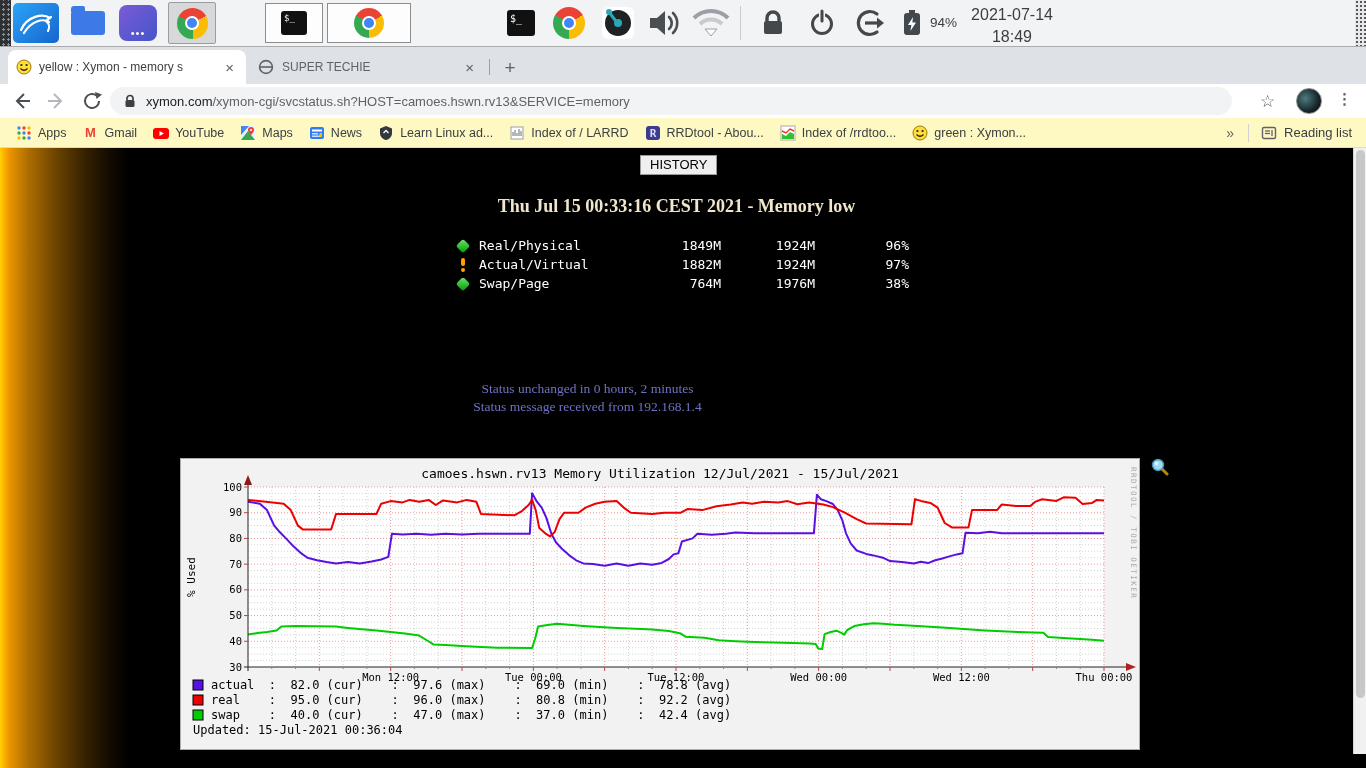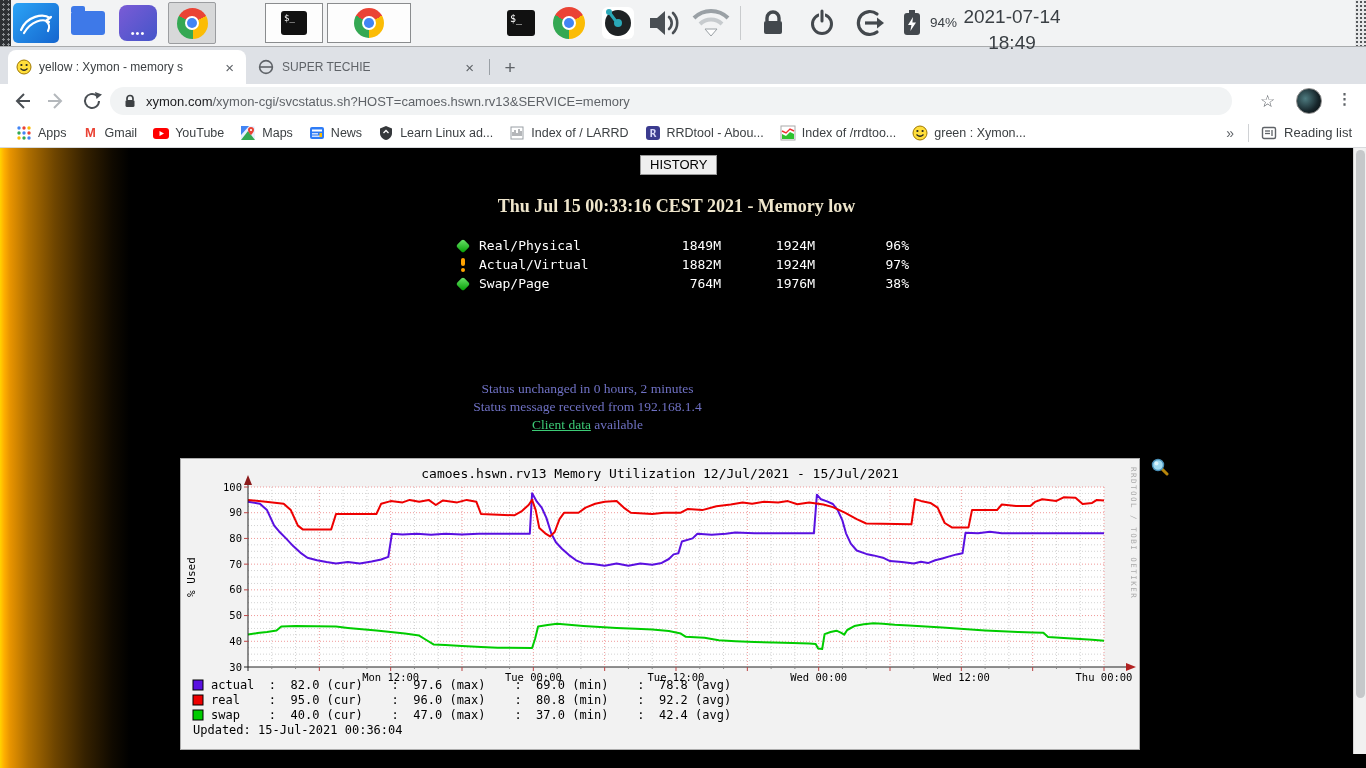--- a/index.html
+++ b/index.html
@@ -16,21 +16,21 @@
   .winapp { width:38px; height:36px; border-radius:8px; background:linear-gradient(135deg,#7A5BD6,#4455C9); position:relative; }
   .winapp::after { content:"•••"; position:absolute; bottom:2px; width:100%; text-align:center; color:#fff; font-size:11px; letter-spacing:1px; }
   .launcher { left:168px; width:48px; height:42px; top:2px; background:#D7D8D9; border:1px solid #9B9DA0; border-radius:2px; }
   .winbtn { position:absolute; top:3px; height:40px; background:#FDFDFD; border:1px solid #8A8C8E; display:flex; align-items:center; justify-content:center; }
   .chrome-ball { border-radius:50%; background:conic-gradient(from -60deg,#EA4335 0 120deg,#FBBC05 0 240deg,#34A853 0 360deg); position:relative; }
   .chrome-ball::before { content:""; position:absolute; left:27%; top:27%; width:46%; height:46%; background:#fff; border-radius:50%; }
   .chrome-ball::after { content:""; position:absolute; left:34%; top:34%; width:32%; height:32%; background:#4285F4; border-radius:50%; }
   .term { background:#111; border-radius:3px; color:#fff; font-family:"DejaVu Sans Mono",monospace; display:flex; align-items:flex-start; justify-content:flex-start; }
   .tray-sep { position:absolute; top:6px; width:1px; height:34px; background:#C9CBCD; }
   .tray-label { position:absolute; top:15px; font-size:13.5px; color:#3A3F44; }
-  #clock { position:absolute; left:962px; top:4px; width:100px; text-align:center; font-size:19px; color:#3A3F44; line-height:1.35; }
+  #clock { position:absolute; left:962px; top:4px; width:100px; text-align:center; font-size:16px; color:#3A3F44; line-height:1.35; }
 
   
   #tabbar { position:absolute; left:0; top:47px; width:1366px; height:37px; background:#DEE1E6; }
   .tab { position:absolute; top:3px; height:34px; display:flex; align-items:center; }
   .tab.active { background:#fff; border-radius:8px 8px 0 0; }
   .tab-title { font-size:12px; color:#3C4043; white-space:nowrap; overflow:hidden; }
   .tab-close { font-size:15px; color:#5F6368; margin-left:auto; padding:0 4px; }
   .newtab { position:absolute; left:498px; top:9px; width:24px; height:24px; font-size:19px; color:#5F6368; text-align:center; line-height:23px; }
   .tab-divider { position:absolute; left:489px; top:12px; width:1px; height:16px; background:#9AA0A6; }
   .winctl { position:absolute; top:0; height:28px; display:flex; align-items:center; justify-content:center; }
@@ -42,21 +42,21 @@
 
   #toolbar { position:absolute; left:0; top:84px; width:1366px; height:34px; background:#ffffff; }
   .nav-arrow { position:absolute; top:5px; width:24px; height:24px; }
   #urlpill { position:absolute; left:110px; top:3px; width:1122px; height:28px; background:#F1F3F4; border-radius:14px; display:flex; align-items:center; }
   #urltext { font-size:13px; color:#202124; white-space:nowrap; overflow:hidden; }
   #urltext .path { color:#5F6368; }
   .star { position:absolute; left:1260px; top:7px; font-size:17px; color:#5F6368; }
   #avatar { position:absolute; left:1296px; top:4px; width:26px; height:26px; border-radius:50%; background:radial-gradient(circle at 35% 40%,#4E7B80,#17262B 60%,#05080A); border:1px solid #888; }
   .kebab { position:absolute; left:1337px; top:6px; font-size:15px; color:#5F6368; font-weight:bold; letter-spacing:0; }
 
-  #bookmarks { position:absolute; left:0; top:118px; width:1366px; height:30px; background:#ffffff; border-bottom:1px solid #D8DADD; display:flex; align-items:center; }
+  #bookmarks { position:absolute; left:0; top:118px; width:1366px; height:30px; background:#fef9c3; border-bottom:1px solid #D8DADD; display:flex; align-items:center; }
   .bm { display:flex; align-items:center; gap:6px; margin-left:16px; font-size:12.5px; color:#3C4043; white-space:nowrap; }
   .bm-ico { width:16px; height:16px; display:inline-flex; align-items:center; justify-content:center; flex:0 0 16px; }
   #bm-right { margin-left:auto; display:flex; align-items:center; }
   #bm-chevrons { font-size:14px; color:#5F6368; margin-right:14px; }
   #bm-divider { width:1px; height:18px; background:#D0D2D5; margin-right:12px; }
   #reading-list { display:flex; align-items:center; gap:7px; font-size:13px; color:#3C4043; margin-right:14px; }
 
   
   #page { position:absolute; left:0; top:148px; width:1366px; height:620px; background:#000;padding-left:6px; }
   #left-glow { position:absolute; left:0; top:0; width:132px; height:620px;
@@ -368,21 +368,20 @@
       <td class="c-used">764M</td>
       <td class="c-total">1976M</td>
       <td class="c-pct">38%</td>
     </tr>
   </tbody>
     </table>
 
   <div id="status-block">
     <div>Status unchanged in 0 hours, 2 minutes</div>
     <div>Status message received from 192.168.1.4</div>
-    <div><a id="client-link">Client data</a><span> available</span></div>
   </div>
 
   <div id="graph-panel">
     <svg id="rrd-svg" width="958" height="290">
         <rect x="67" y="28" width="856" height="180" fill="#FFFFFF"></rect>
         <g>
           <line x1="90.77777777777777" y1="28" x2="90.77777777777777" y2="208" stroke="#D2D2D2" stroke-dasharray="1,2"></line>
           <line x1="114.55555555555554" y1="28" x2="114.55555555555554" y2="208" stroke="#D2D2D2" stroke-dasharray="1,2"></line>
           <line x1="162.1111111111111" y1="28" x2="162.1111111111111" y2="208" stroke="#D2D2D2" stroke-dasharray="1,2"></line>
           <line x1="185.8888888888889" y1="28" x2="185.8888888888889" y2="208" stroke="#D2D2D2" stroke-dasharray="1,2"></line>

